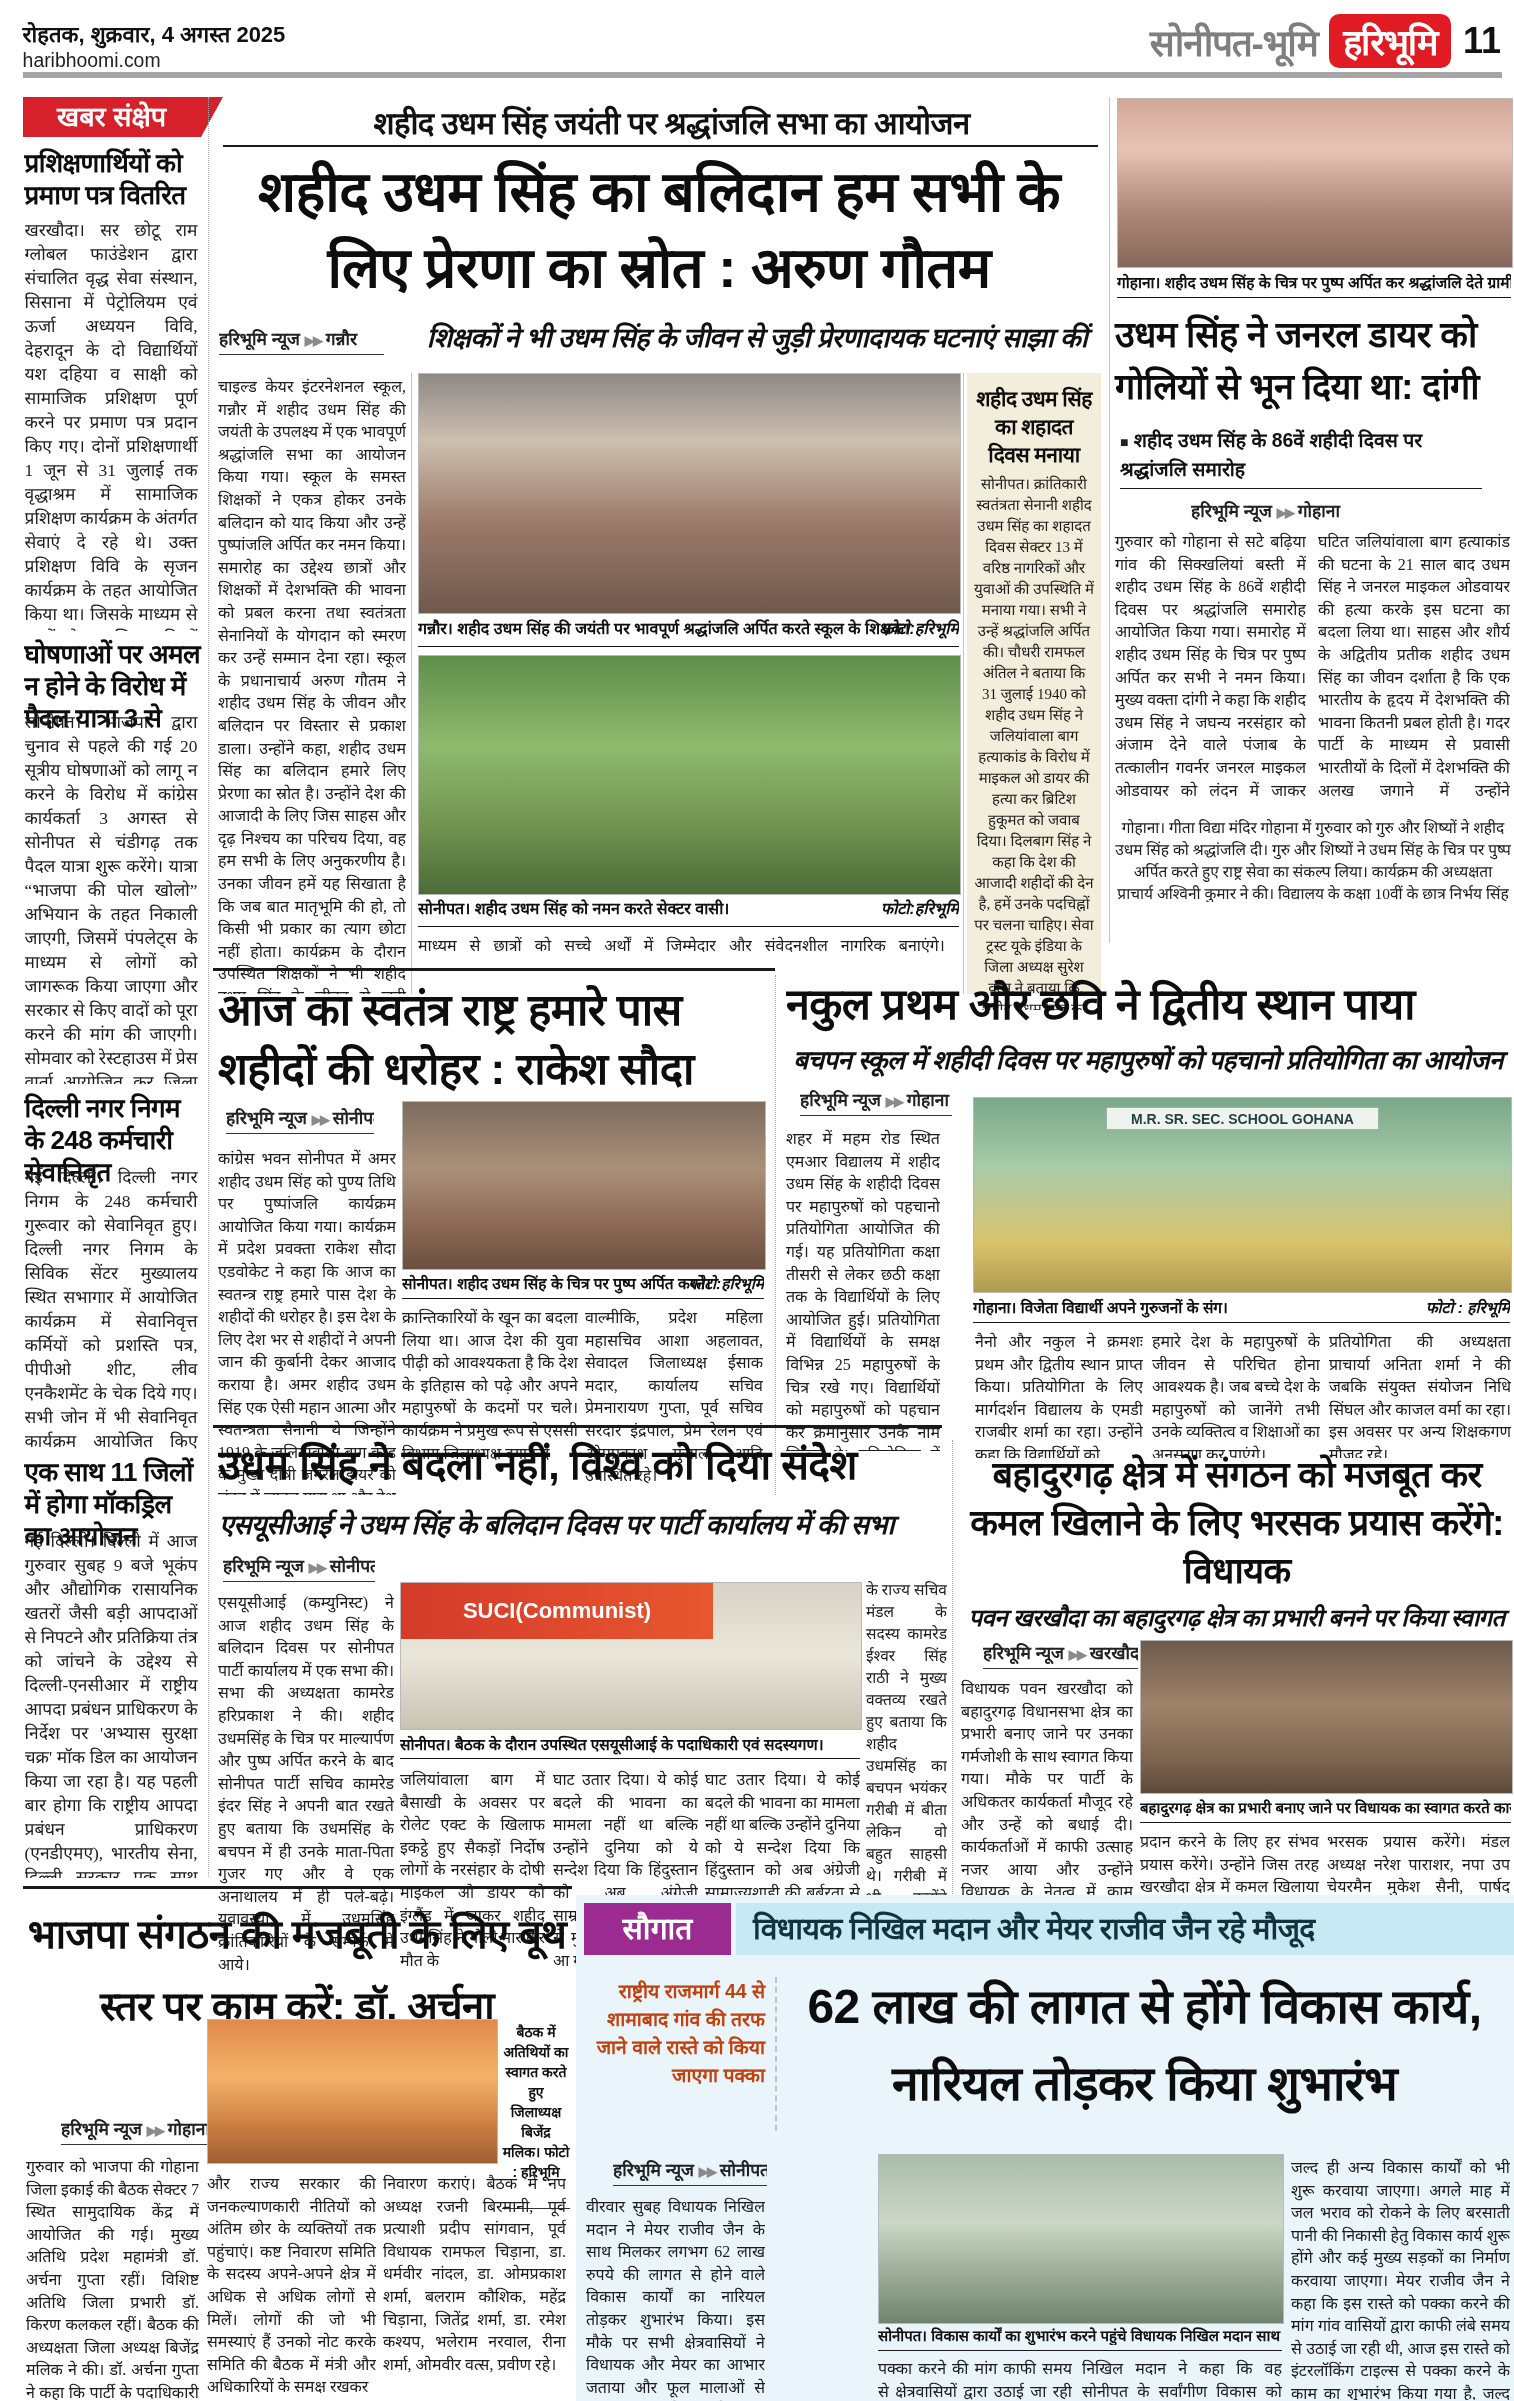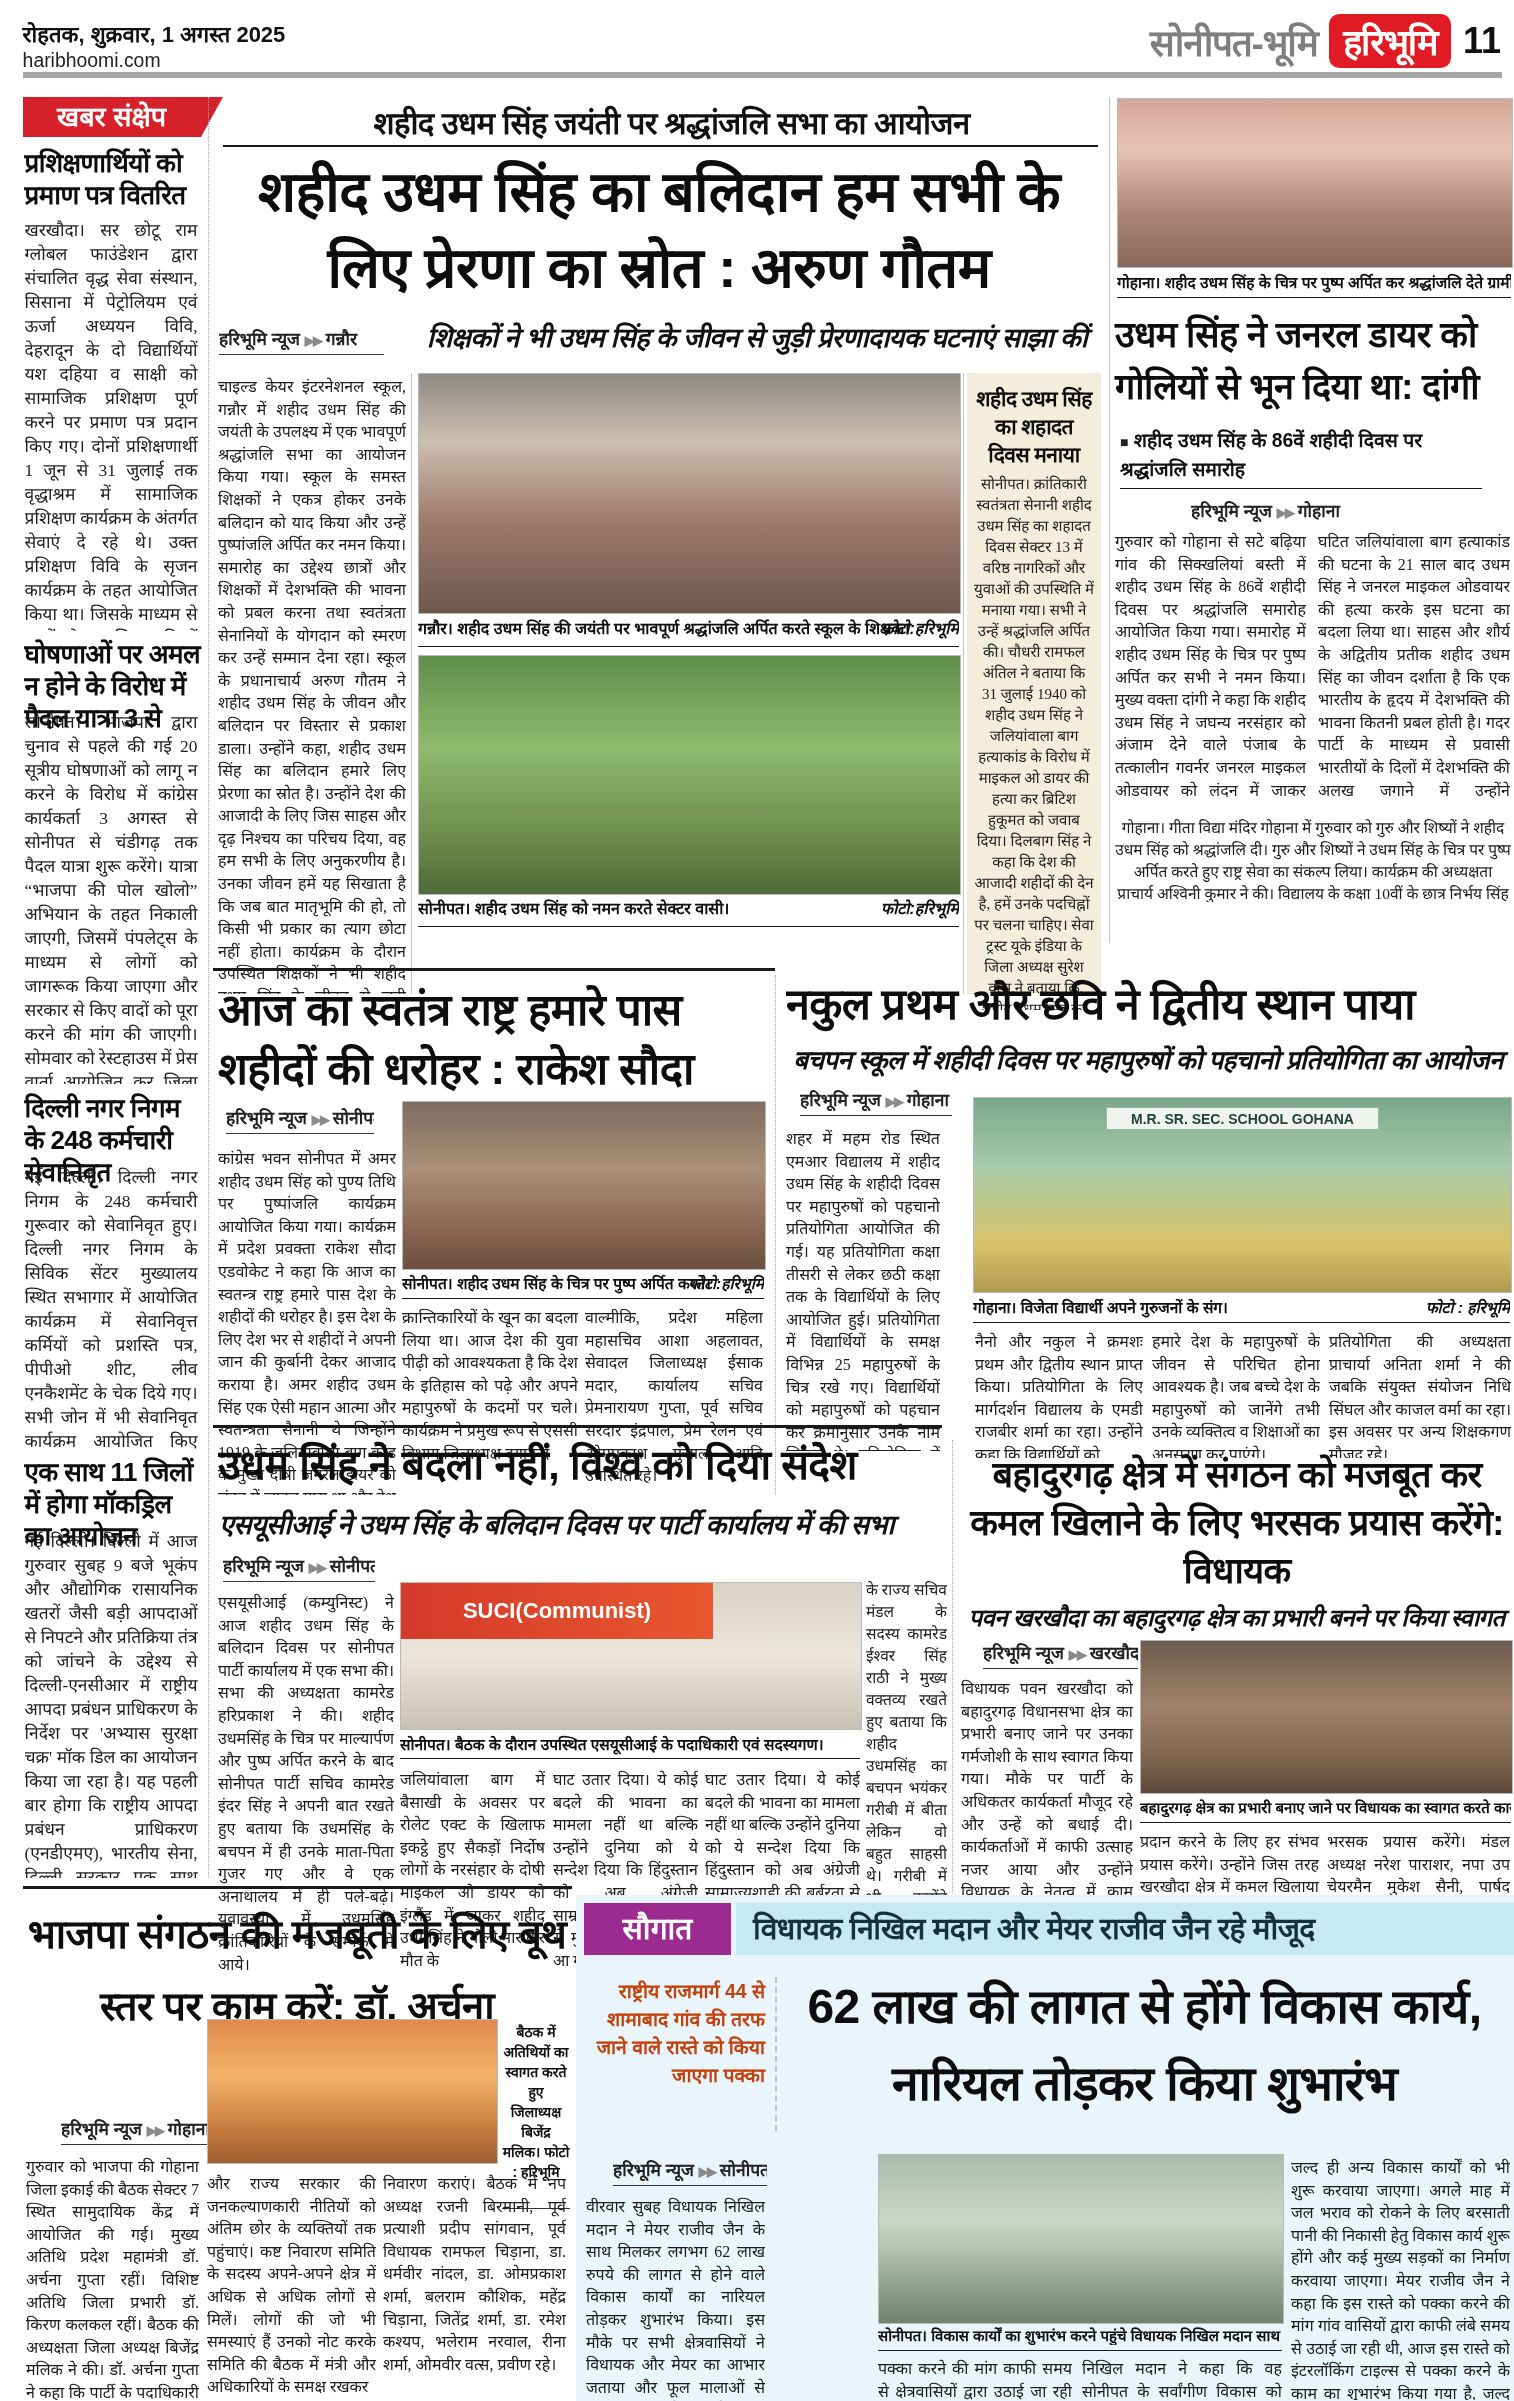--- a/index.html
+++ b/index.html
@@ -31,21 +31,21 @@
   .note-gray{color:#c2410c;font-weight:bold;text-align:right;border-right:2.6px dashed #b9c6cc;}
   .kicker{font-weight:bold;text-align:center;letter-spacing:-0.6px;}
   .subhead{font-weight:bold;font-style:italic;text-align:center;letter-spacing:-0.6px;}
   .centertxt{text-align:center;}
 </style>
 </head>
 <body>
 
 <div class="page">
 
-  <div class="abs" style="left:22.6px;top:18px;font-size:22px;font-weight:bold;">रोहतक, शुक्रवार, 1 अगस्त 2025</div>
+  <div class="abs" style="left:22.6px;top:18px;font-size:22px;font-weight:bold;">रोहतक, शुक्रवार, 4 अगस्त 2025</div>
   <div class="abs" style="left:22.6px;top:49px;font-size:19.4px;color:#222;">haribhoomi.com</div>
   <div class="abs" style="right:13px;top:14px;display:flex;align-items:center;gap:11.6px;justify-content:flex-end;">
     <span style="font-size:37px;font-weight:bold;color:#7f7f7f;letter-spacing:-1.3px;">सोनीपत-भूमि</span>
     <span style="background:#e01b24;color:#fff;font-size:36px;font-weight:bold;padding:2.6px 14px;border-radius:10.3px;letter-spacing:-1.3px;">हरिभूमि</span>
     <span style="font-size:36px;font-weight:bold;">11</span>
   </div>
   <div class="abs hrg" style="left:22.6px;top:72px;width:1479px;height:5.8px;"></div>
 
   <div class="abs" style="left:22.6px;top:97px;width:178px;height:40px;background:#d6202a;">
     <div style="color:#fff;font-size:27px;font-weight:bold;text-align:center;line-height:40px;">खबर संक्षेप</div>
@@ -79,20 +79,21 @@
     <span>गन्नौर। शहीद उधम सिंह की जयंती पर भावपूर्ण श्रद्धांजलि अर्पित करते स्कूल के शिक्षक।</span>
   </div>
   <div class="abs hr" style="left:418px;top:646px;width:541px;height:1.3px;"></div>
 
   <div class="abs photo p2" style="left:418px;top:655px;width:541px;height:238px;"></div>
   <div class="abs cap" style="left:418px;top:897px;width:541px;">
     <span class="credit">फोटो:हरिभूमि</span>
     <span>सोनीपत। शहीद उधम सिंह को नमन करते सेक्टर वासी।</span>
   </div>
   <div class="abs hr" style="left:418px;top:926px;width:541px;height:1.3px;"></div>
+  <div class="abs body" style="left:418px;top:935px;width:541px;height:49px;word-spacing:9px;">माध्यम से छात्रों को सच्चे अर्थों में जिम्मेदार और संवेदनशील नागरिक बनाएंगे।</div>
 
   <div class="abs vr" style="left:963px;top:373px;height:621px;"></div>
   <div class="abs boxbeige" style="left:967px;top:373px;width:134px;height:621px;padding:0;">
     <div class="hl centertxt" style="font-size:21px;line-height:28px;padding:11.6px 6.5px 5.2px 6.5px;letter-spacing:-0.6px;">शहीद उधम सिंह का शहादत दिवस मनाया</div>
     <div class="body centertxt" style="font-size:15px;line-height:21px;padding:0 6.5px;height:536px;text-align:center;">सोनीपत। क्रांतिकारी स्वतंत्रता सेनानी शहीद उधम सिंह का शहादत दिवस सेक्टर 13 में वरिष्ठ नागरिकों और युवाओं की उपस्थिति में मनाया गया। सभी ने उन्हें श्रद्धांजलि अर्पित की। चौधरी रामफल अंतिल ने बताया कि 31 जुलाई 1940 को शहीद उधम सिंह ने जलियांवाला बाग हत्याकांड के विरोध में माइकल ओ डायर की हत्या कर ब्रिटिश हुकूमत को जवाब दिया। दिलबाग सिंह ने कहा कि देश की आजादी शहीदों की देन है, हमें उनके पदचिह्नों पर चलना चाहिए। सेवा ट्रस्ट यूके इंडिया के जिला अध्यक्ष सुरेश वत्स ने बताया कि शहीद उधम सिंह का जन्म 1899 में पंजाब के संगरूर जिले के सुनाम में हुआ था। इस अवसर पर हवा सिंह अंतिल, लक्ष्मीनारायण योग शिक्षक, रमेश मदान, पवन पालीवाल, सुरेंद्र कश्यप मास्टर, एडवोकेट सतीश मलिक, मोनू, संदीप राठधना, मोहित मलिक, बॉबी, कंवर सिंह, नीरज, धर्मपाल, ईश्वर सिंह, मास्टर चांद सिंह मौजूद रहे।</div>
   </div>
 
   <div class="abs vr" style="left:1109px;top:97px;height:846px;"></div>
   <div class="abs photo p3" style="left:1117px;top:98px;width:394px;height:168px;"></div>
   <div class="abs cap" style="left:1117px;top:271px;width:394px;font-size:15.5px;">गोहाना। शहीद उधम सिंह के चित्र पर पुष्प अर्पित कर श्रद्धांजलि देते ग्रामीण।</div>

